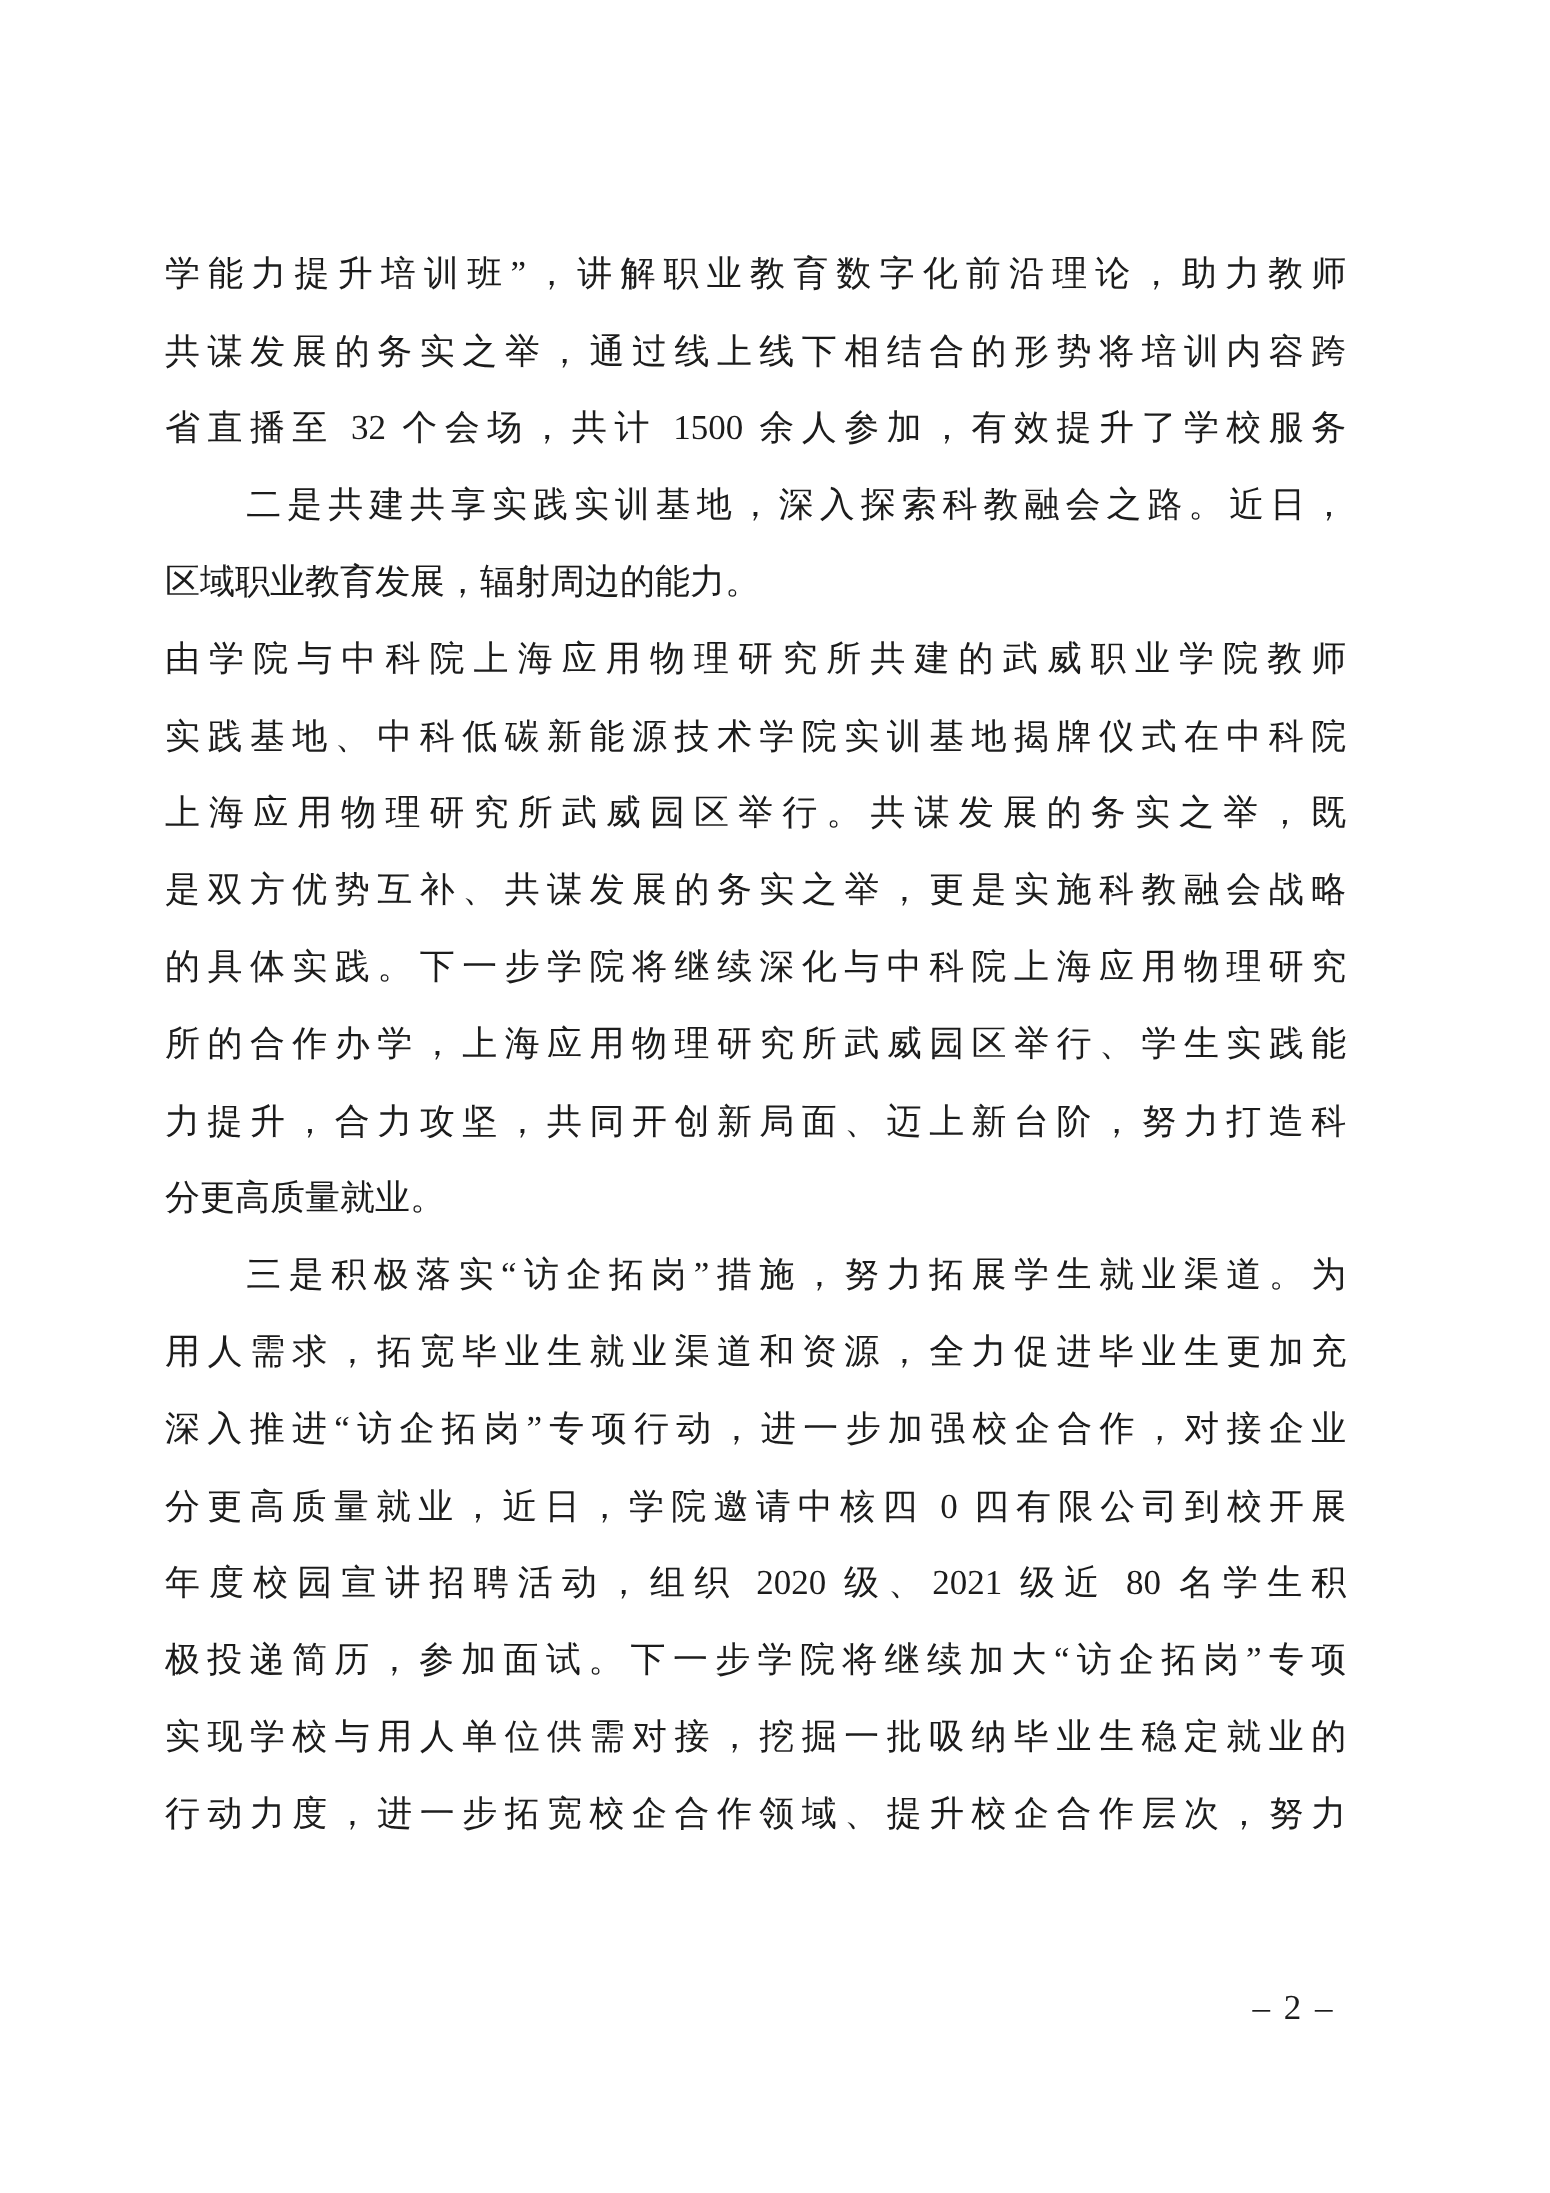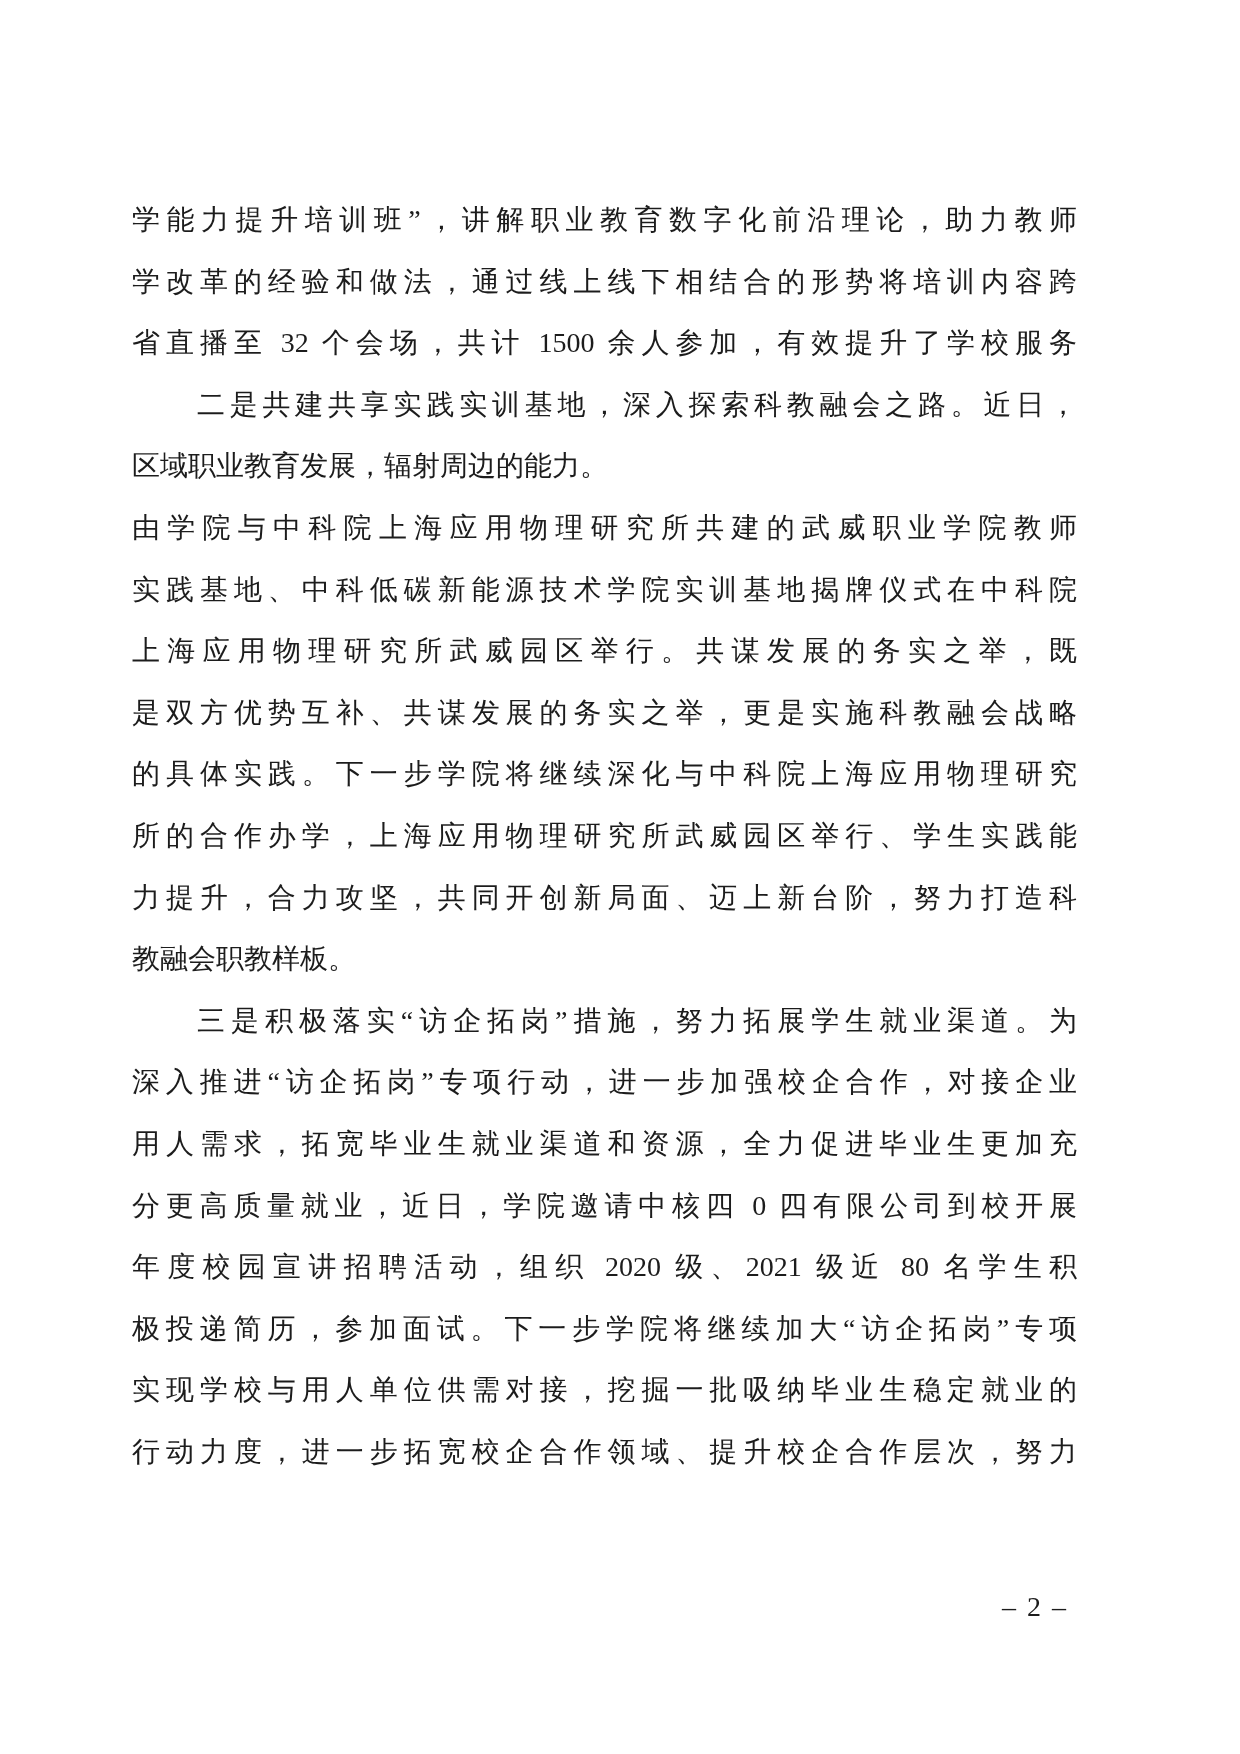--- a/index.html
+++ b/index.html
@@ -51,35 +51,35 @@
     color: #1c1c1c;
   }
 </style>
 </head>
 <body>
 
 <div class="doc-page">
 
   <div class="doc-body">
     <div class="line">学能力提升培训班”，讲解职业教育数字化前沿理论，助力教师</div>
-    <div class="line">学改革的经验和做法，通过线上线下相结合的形势将培训内容跨</div>
+    <div class="line">共谋发展的务实之举，通过线上线下相结合的形势将培训内容跨</div>
     <div class="line">省直播至 32 个会场，共计 1500 余人参加，有效提升了学校服务</div>
     <div class="line indent">二是共建共享实践实训基地，深入探索科教融会之路。近日，</div>
     <div class="line short">区域职业教育发展，辐射周边的能力。</div>
     <div class="line">由学院与中科院上海应用物理研究所共建的武威职业学院教师</div>
     <div class="line">实践基地、中科低碳新能源技术学院实训基地揭牌仪式在中科院</div>
     <div class="line">上海应用物理研究所武威园区举行。共谋发展的务实之举，既</div>
     <div class="line">是双方优势互补、共谋发展的务实之举，更是实施科教融会战略</div>
     <div class="line">的具体实践。下一步学院将继续深化与中科院上海应用物理研究</div>
     <div class="line">所的合作办学，上海应用物理研究所武威园区举行、学生实践能</div>
     <div class="line">力提升，合力攻坚，共同开创新局面、迈上新台阶，努力打造科</div>
-    <div class="line short">教融会职教样板。</div>
+    <div class="line short">分更高质量就业。</div>
     <div class="line indent">三是积极落实“访企拓岗”措施，努力拓展学生就业渠道。为</div>
+    <div class="line">用人需求，拓宽毕业生就业渠道和资源，全力促进毕业生更加充</div>
     <div class="line">深入推进“访企拓岗”专项行动，进一步加强校企合作，对接企业</div>
-    <div class="line">用人需求，拓宽毕业生就业渠道和资源，全力促进毕业生更加充</div>
     <div class="line">分更高质量就业，近日，学院邀请中核四 0 四有限公司到校开展</div>
     <div class="line">年度校园宣讲招聘活动，组织 2020 级、2021 级近 80 名学生积</div>
     <div class="line">极投递简历，参加面试。下一步学院将继续加大“访企拓岗”专项</div>
     <div class="line">实现学校与用人单位供需对接，挖掘一批吸纳毕业生稳定就业的</div>
     <div class="line">行动力度，进一步拓宽校企合作领域、提升校企合作层次，努力</div>
   </div>
 
   <div class="page-number">– 2 –</div>
 
 </div>

